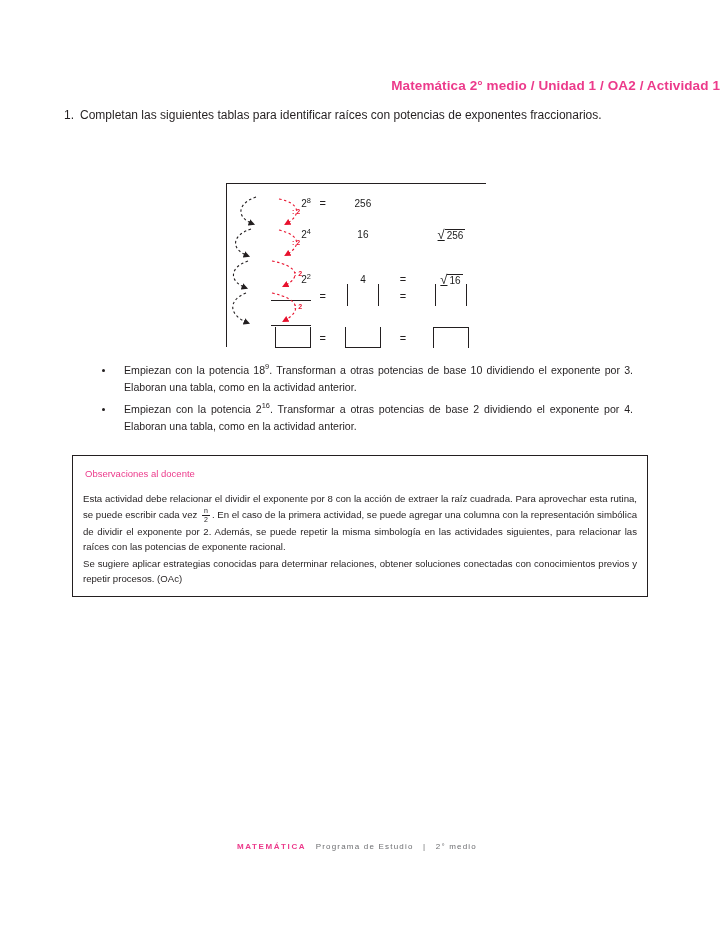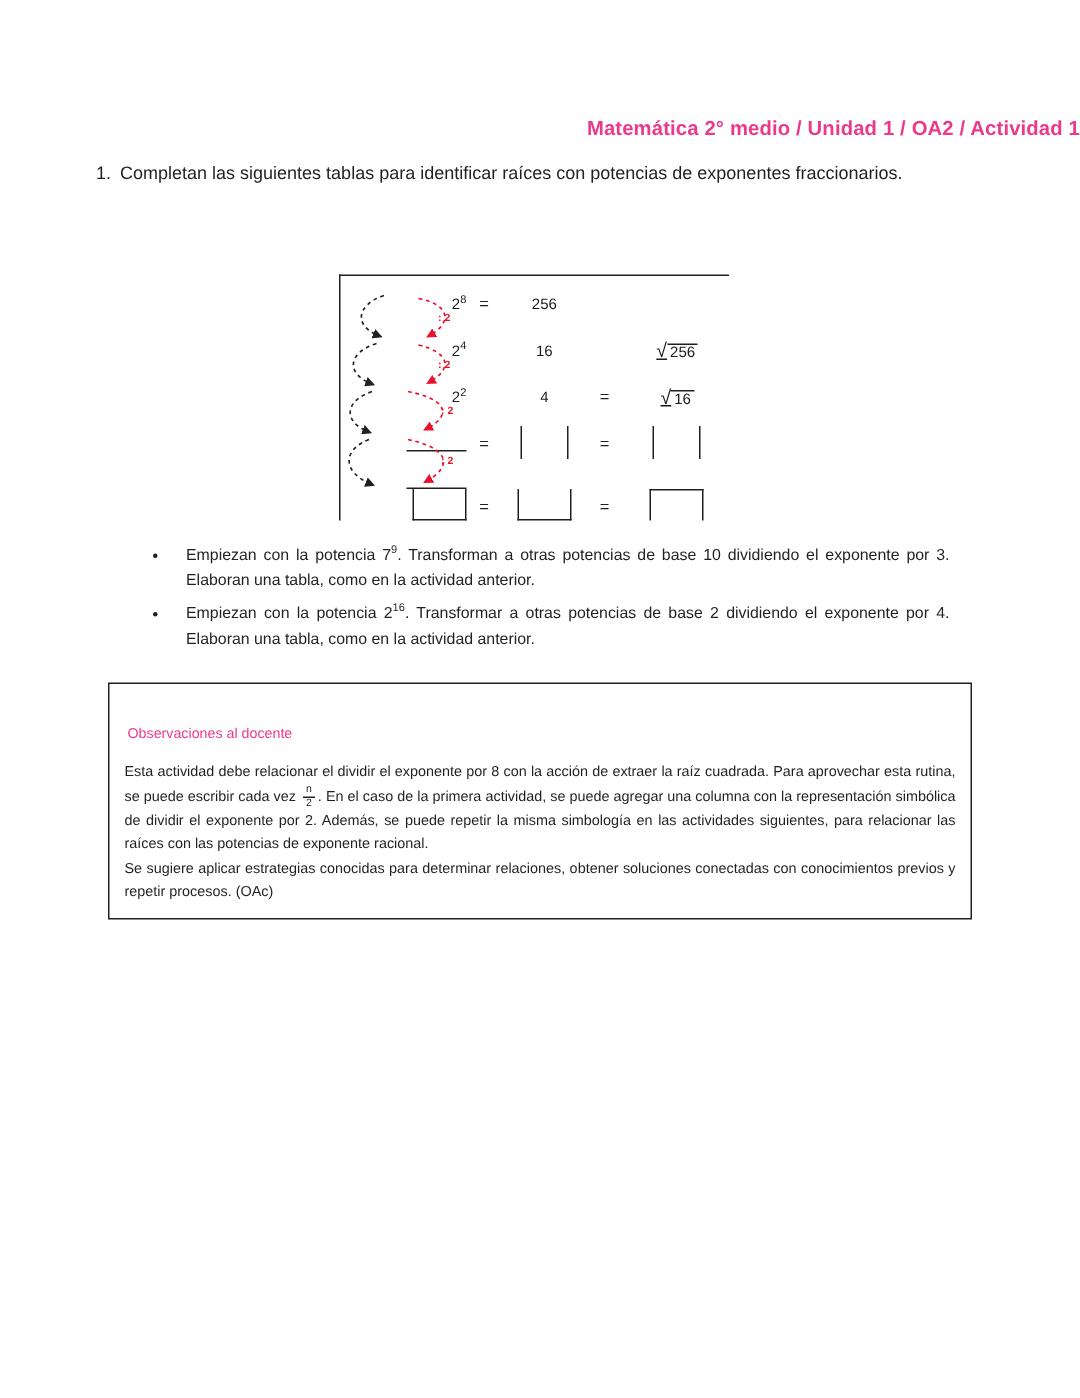--- a/index.html
+++ b/index.html
@@ -208,21 +208,21 @@
 
   
   .obs-box {
     position: absolute;
     top: 455px;
     left: 72px;
     width: 576px;
     min-height: 135px;
     border: 1px solid #231f20;
     box-sizing: border-box;
-    padding: 26px 10px 8px 10px;
+    padding: 10px 10px 8px 10px;
     background: #ffffff;
   }
   .obs-title {
     font-size: 9.5px;
     color: #ec3a8b;
     font-weight: normal;
     margin: 2px 0 12px 2px;
   }
   .obs-p {
     font-size: 9.6px;
@@ -295,21 +295,21 @@
         <div class="cell-eq"></div>
         <div class="cell-val">16</div>
         <div class="cell-eq"></div>
         <div class="cell-rad">
           <span class="radical">
             <span class="rsign">√</span><span class="rbody">256</span>
           </span>
         </div>
       </div>
 
-      <div class="drow" style="top:62px;">
+      <div class="drow" style="top:76px;">
         <div class="cell-pow">
           <span>2</span><sup class="pw">2</sup>
         </div>
         <div class="cell-eq"></div>
         <div class="cell-val">4</div>
         <div class="cell-eq">=</div>
         <div class="cell-rad">
           <span class="radical">
             <span class="rsign">√</span><span class="rbody">16</span>
           </span>
@@ -381,33 +381,39 @@
 
       <text x="70" y="31" font-family="Liberation Sans, sans-serif" font-size="7" font-weight="bold" fill="#e8112d">: 2</text>
       <text x="70" y="62" font-family="Liberation Sans, sans-serif" font-size="7" font-weight="bold" fill="#e8112d">: 2</text>
       <text x="72" y="93" font-family="Liberation Sans, sans-serif" font-size="7" font-weight="bold" fill="#e8112d">: 2</text>
       <text x="72" y="126" font-family="Liberation Sans, sans-serif" font-size="7" font-weight="bold" fill="#e8112d">: 2</text>
     </svg>
   </div>
 
   <div class="bullets-bottom">
     <div class="bullet">
-      <span>Empiezan con la potencia 7</span><sup class="pw">9</sup><span>. Transforman a otras potencias de base 10 dividiendo el exponente por 3. Elaboran una tabla, como en la actividad anterior.</span>
+      <span>Empiezan con la potencia 18</span><sup class="pw">9</sup><span>. Transforman a otras potencias de base 10 dividiendo el exponente por 3. Elaboran una tabla, como en la actividad anterior.</span>
     </div>
     <div class="bullet">
       <span>Empiezan con la potencia 2</span><sup class="pw">16</sup><span>. Transformar a otras potencias de base 2 dividiendo el exponente por 4. Elaboran una tabla, como en la actividad anterior.</span>
     </div>
   </div>
 
   <div class="obs-box">
     <div class="obs-title">Observaciones al docente</div>
     <p class="obs-p">
       <span>Esta actividad debe relacionar el dividir el exponente por 8 con la acción de extraer la raíz cuadrada. Para aprovechar esta rutina, se puede escribir cada vez</span>
       <span class="frac">
         <span class="fnum">n</span>
         <span class="fden">2</span>
       </span><span>. En el caso de la primera actividad, se puede agregar una columna con la representación simbólica de dividir el exponente por 2. Además, se puede repetir la misma simbología en las actividades siguientes, para relacionar las raíces con las potencias de exponente racional.</span>
     </p>
     <p class="obs-p">Se sugiere aplicar estrategias conocidas para determinar relaciones, obtener soluciones conectadas con conocimientos previos y repetir procesos. (OAc)</p>
   </div>
 
+  <div class="footer">
+    <span class="brand">MATEMÁTICA</span>
+    <span class="sep">Programa de Estudio</span>
+    <span>|</span>
+    <span class="sep">2° medio</span>
+  </div>
 
 </div>
 
 </body></html>

